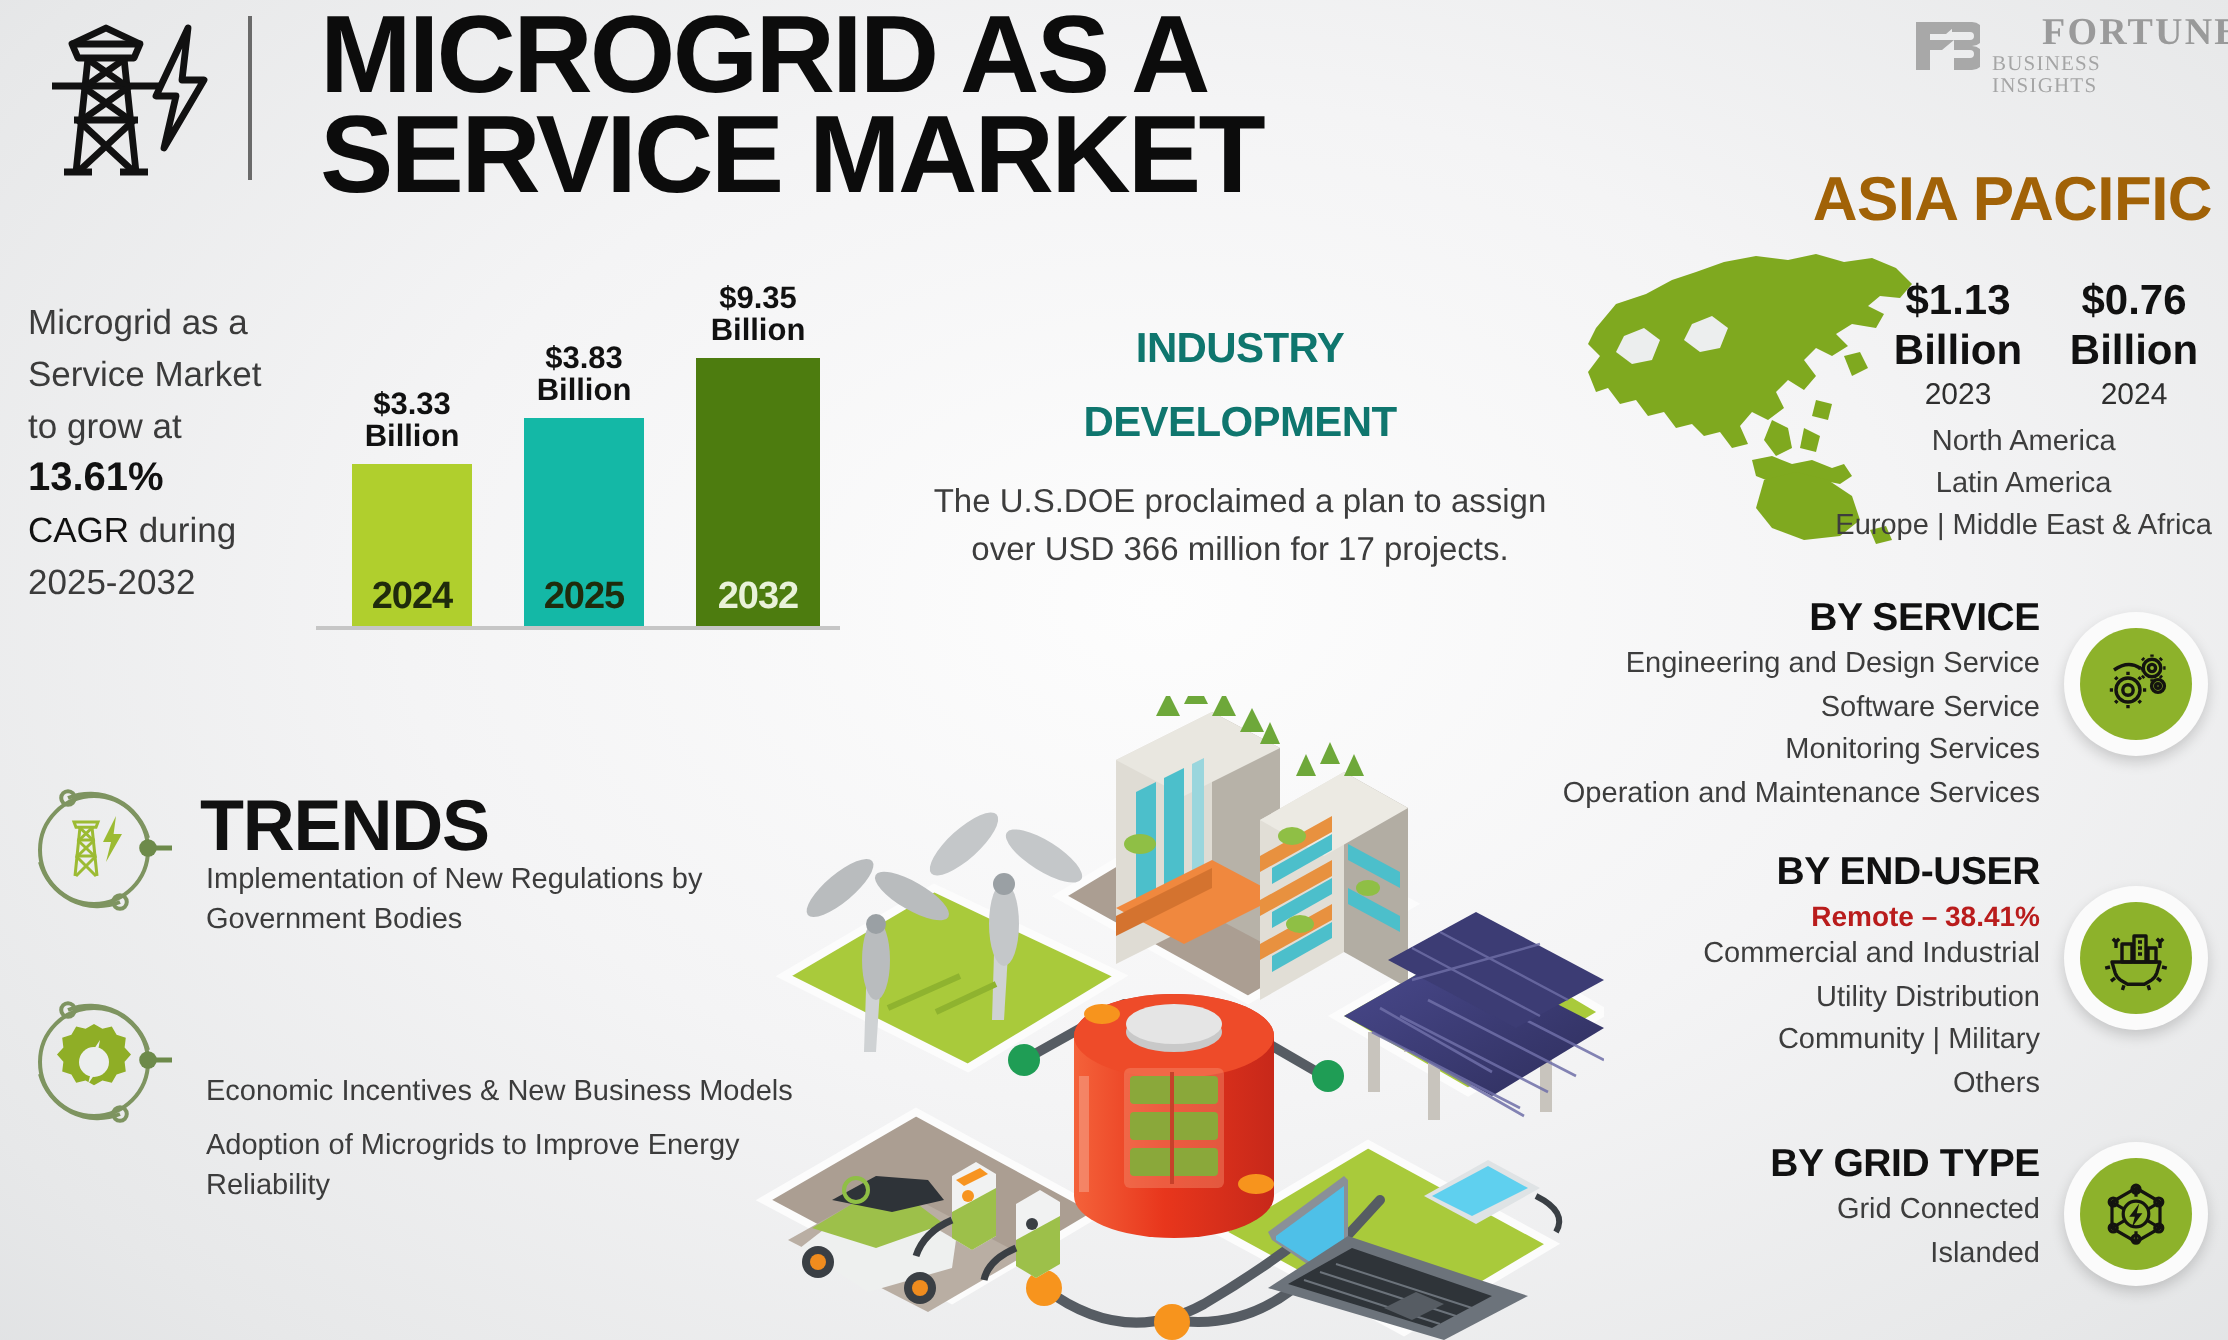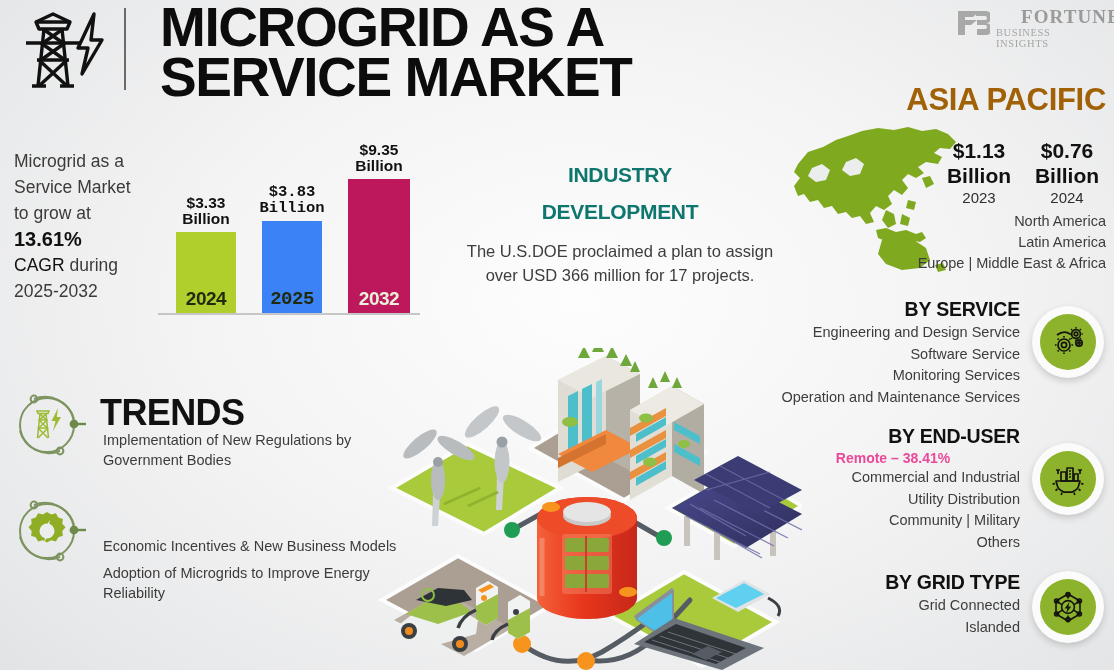--- a/index.html
+++ b/index.html
@@ -53,37 +53,37 @@
   .inddev p{margin:9px 0 0;font-size:16.5px;line-height:24px;color:#3d3d3d;}
 
   
   .ap{position:absolute;left:790px;top:82px;width:320px;height:200px;}
   .ap-title{position:absolute;right:4px;top:0;font-size:31px;font-weight:bold;
     letter-spacing:-.3px;color:#a16207;}
   .ap-map{position:absolute;left:0px;top:36px;width:175px;height:155px;}
   .ap-fig{position:absolute;text-align:center;}
   .ap-fig .v{font-size:21px;font-weight:bold;line-height:25px;color:#111;}
   .ap-fig .y{font-size:15px;line-height:20px;color:#2e2e2e;}
-  .ap-regions{position:absolute;right:4px;top:129px;text-align:right;
+  .ap-regions{position:absolute;right:4px;top:129px;text-align:center;
     font-size:14.5px;line-height:21px;color:#3d3d3d;}
 
   
   .td{position:absolute;}
   .td-ic{position:absolute;left:0;top:0;width:78px;height:78px;}
   .td h3{margin:0;position:absolute;left:92px;top:6px;font-size:36px;
     font-weight:bold;letter-spacing:-.6px;color:#111;}
   .td .lines{position:absolute;left:95px;top:44px;width:310px;
     font-size:14.5px;line-height:20px;color:#3c3c3c;}
   .td .lines p{margin:0 0 7px;}
 
   
   .seg{position:absolute;right:8px;width:340px;}
   .seg .body{position:absolute;right:86px;top:0;width:254px;text-align:right;}
   .seg h3{margin:0;font-size:19.5px;font-weight:bold;letter-spacing:-.2px;color:#111;}
-  .seg .sub{font-size:14px;font-weight:bold;color:#ec4899;margin-top:2px;text-align:center;}
+  .seg .sub{font-size:14px;font-weight:bold;color:#b91c1c;margin-top:2px;}
   .seg p{margin:1px 0 0;font-size:14.5px;line-height:20.5px;color:#3d3d3d;}
   .seg .circ{position:absolute;right:2px;top:8px;width:72px;height:72px;
     border-radius:50%;background:#fbfbfb;
     box-shadow:0 3px 7px rgba(0,0,0,.17);
     display:flex;align-items:center;justify-content:center;}
   .seg .circ .inner{width:56px;height:56px;border-radius:50%;background:#8db22b;
     display:flex;align-items:center;justify-content:center;}
 
   
   .illus{position:absolute;left:372px;top:348px;width:430px;height:322px;}
@@ -136,30 +136,30 @@
     <div class="barwrap" style="left:18px;width:60px;height:81px;">
       <div class="bar y2024" style="height:81px;background:#b0cf2d;">
         <div class="barlabel">
           <span>$3.33</span><br><span>Billion</span>
         </div>
         <div class="baryear">2024</div>
       </div>
     </div>
 
     <div class="barwrap" style="left:104px;width:60px;height:96px;">
-      <div class="bar y2025" style="height:92px;background:#3b82f6;font-family:Liberation Mono, monospace;">
+      <div class="bar y2025" style="height:104px;background:#14b8a6;">
         <div class="barlabel">
           <span>$3.83</span><br><span>Billion</span>
         </div>
         <div class="baryear">2025</div>
       </div>
     </div>
 
     <div class="barwrap" style="left:190px;width:62px;height:134px;">
-      <div class="bar y2032" style="height:134px;background:#be185d;">
+      <div class="bar y2032" style="height:134px;background:#4d7c0f;">
         <div class="barlabel">
           <span>$9.35</span><br><span>Billion</span>
         </div>
         <div class="baryear">2032</div>
       </div>
     </div>
   </div>
 
   <div class="inddev">
     <h2>

